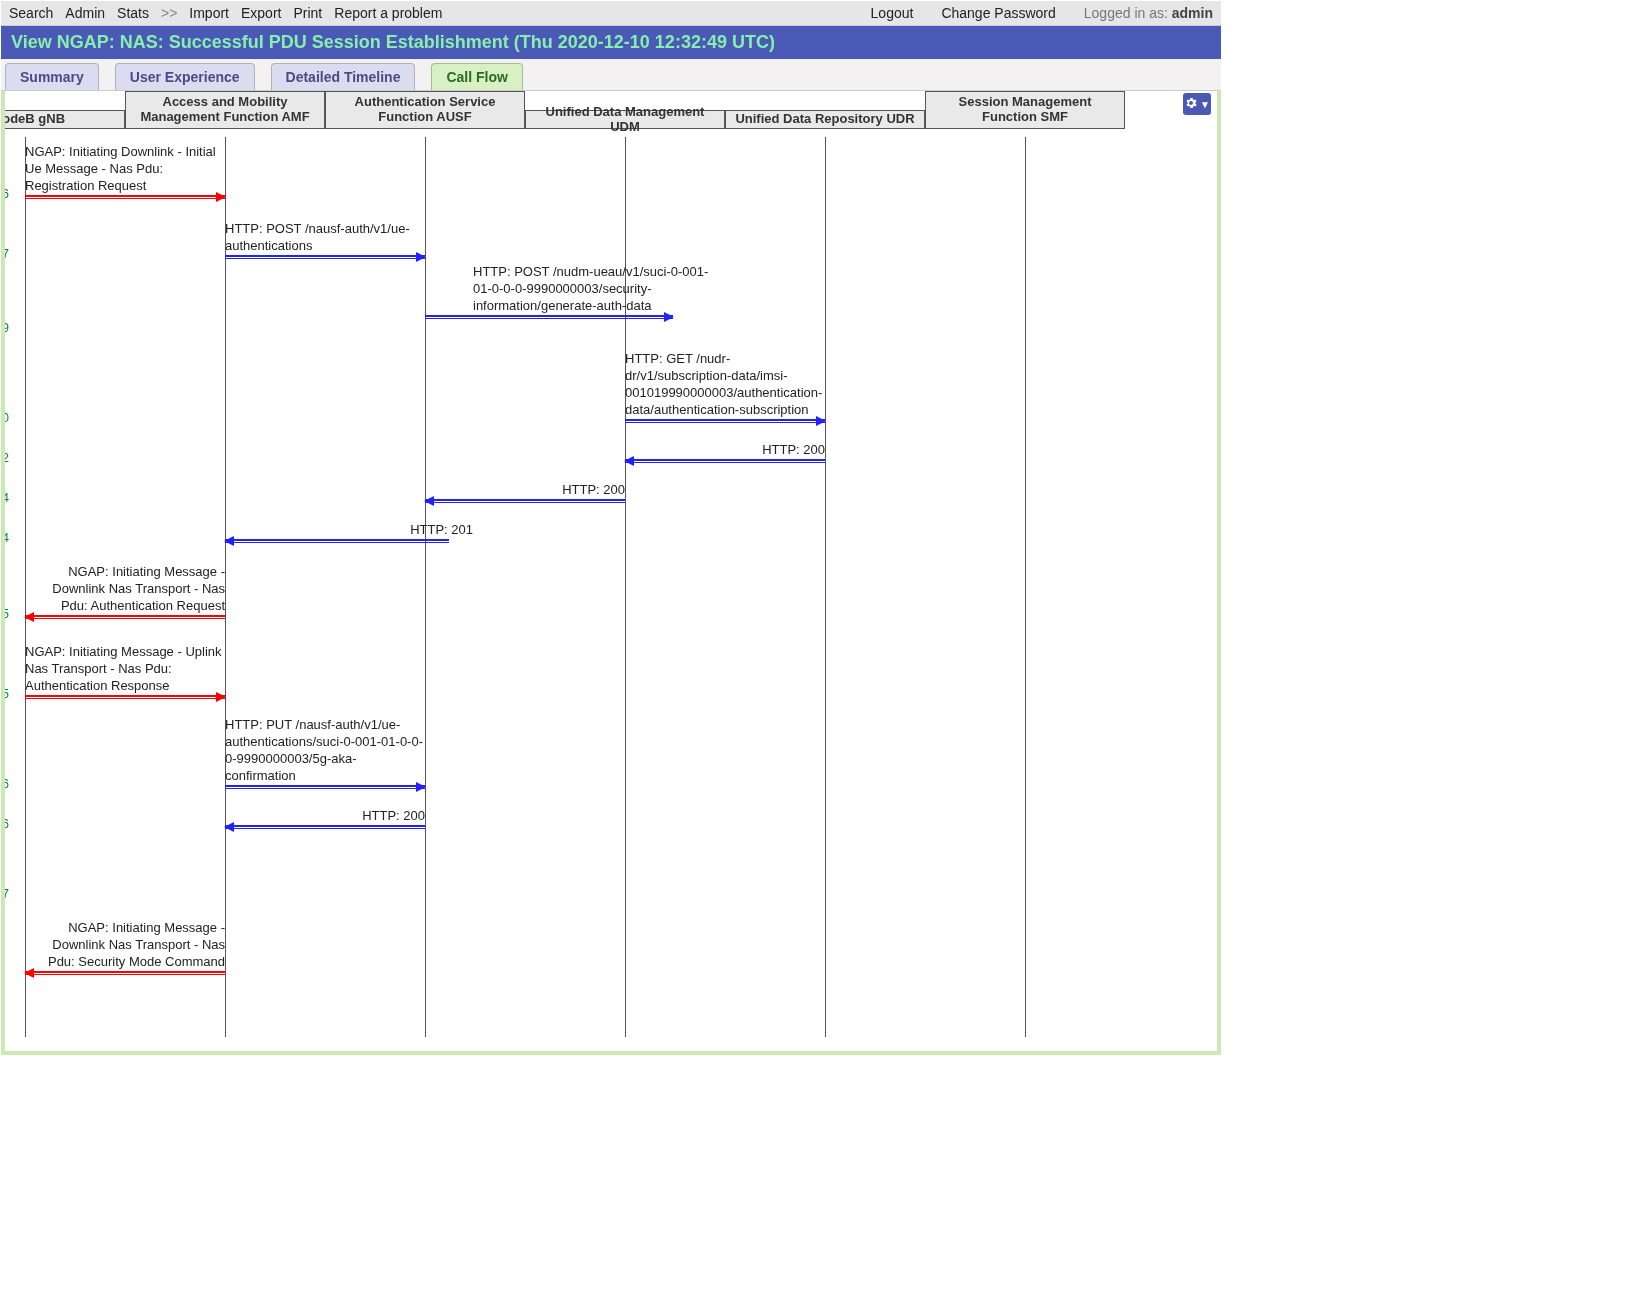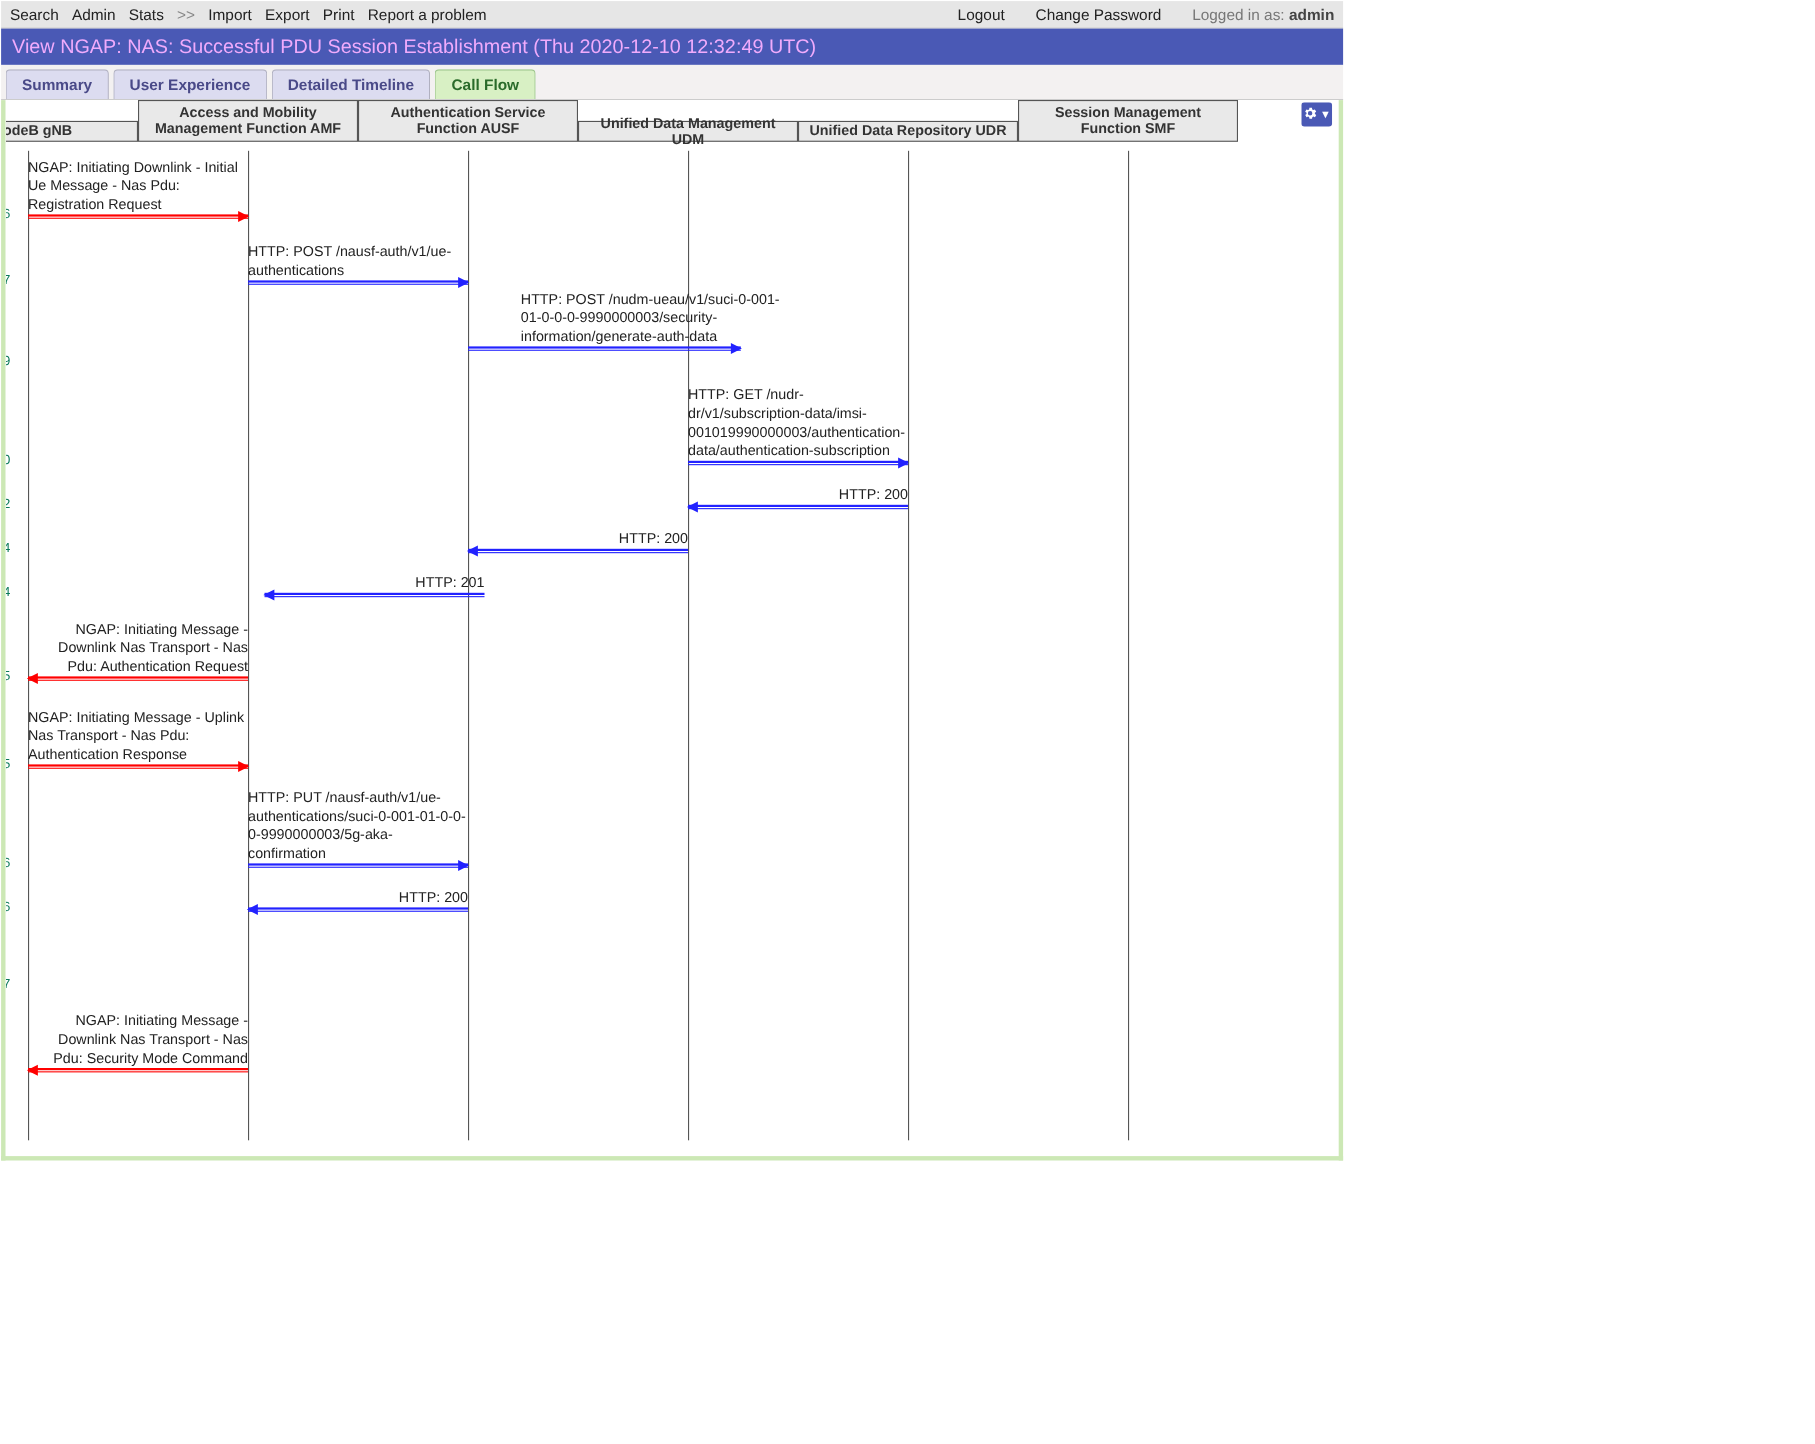--- a/index.html
+++ b/index.html
@@ -25,31 +25,32 @@
   }
   .topbar .left { display:flex; gap:12px; align-items:center; }
   .topbar .right { margin-left:auto; display:flex; gap:28px; align-items:center; }
   .topbar span { cursor:pointer; }
   .sep { color:#888; }
   .loggedin { color:#777; }
   .loggedin b { color:#444; }
   
   .titlebar {
     background: #4a59b5;
-    color: #f0abfc;
+    color: #86efac;
     font-size: 18px;
     padding: 6px 10px;
+    font-weight: bold;
   }
   
   .tabs {
     background:#f3f1f1;
     border-bottom:1px solid #ccc;
     padding: 4px 4px 0 4px;
     display:flex;
-    gap:4px;
+    gap:16px;
   }
   .tab {
     padding: 5px 14px;
     border: 1px solid #b0b0c0;
     border-bottom: none;
     border-radius: 4px 4px 0 0;
     font-size: 14px;
     font-weight: bold;
     color: #4a4a88;
     background: #dcdcf0;
@@ -288,21 +289,21 @@
                 </div>
               </div>
               <div class="msg" style="left: 420px; width: 200px; top: 344px; height: 24px;">
                 <div class="label ralign">HTTP: 200</div>
                 <div class="arrow blue">
                   <div class="shaft"></div>
                   <div class="shaft2"></div>
                   <div class="head-l"></div>
                 </div>
               </div>
-              <div class="msg" style="left: 235px; width: 200px; top: 384px; height: 24px;">
+              <div class="msg" style="left: 220px; width: 200px; top: 384px; height: 24px; padding-left: 24px;">
                 <div class="label ralign">HTTP: 201</div>
                 <div class="arrow blue">
                   <div class="shaft"></div>
                   <div class="shaft2"></div>
                   <div class="head-l"></div>
                 </div>
               </div>
               <div class="msg" style="left: 20px; width: 200px; top: 424px; height: 60px;">
                 <div class="label ralign">NGAP: Initiating Message - Downlink Nas Transport - Nas Pdu: Authentication Request</div>
                 <div class="arrow red">

